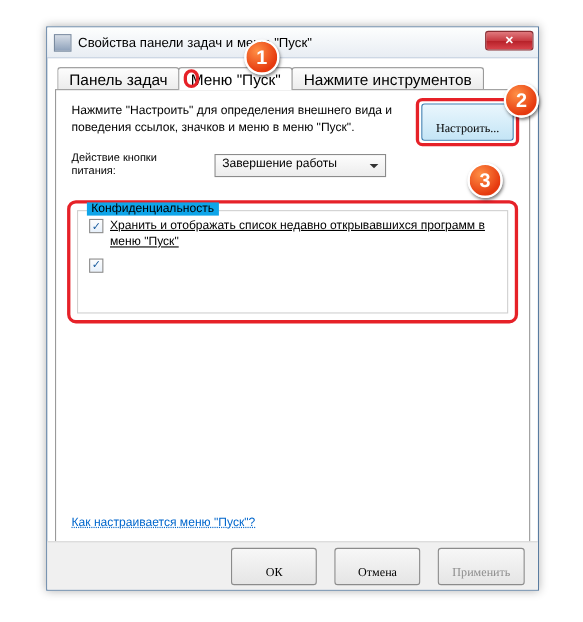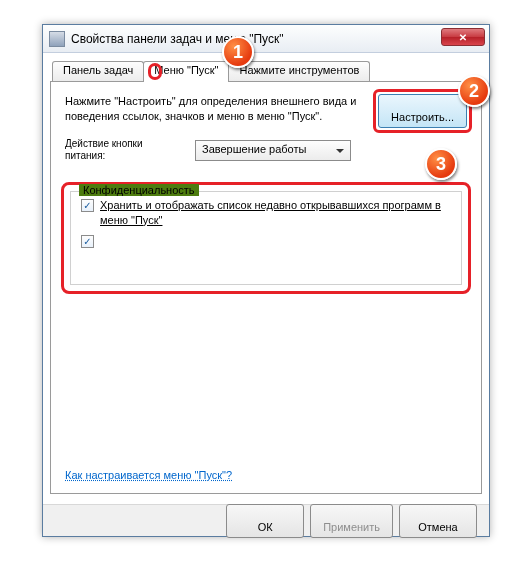--- a/index.html
+++ b/index.html
@@ -68,21 +68,21 @@
     padding-left: 2px;
   }
   .tab {
     height: 20px;
     padding: 2px 10px 0 10px;
     border: 1px solid #9a9a9a;
     border-bottom: none;
     border-top-left-radius: 3px;
     border-top-right-radius: 3px;
     background: linear-gradient(#fdfdfd, #ececec);
-    font-size: 11px;
+    font-size: 14px;
     margin-right: -1px;
     position: relative;
     cursor: pointer;
   }
   .tab.active {
     background: #fff;
     height: 21px;
     z-index: 2;
     margin-bottom: -1px;
   }
@@ -121,21 +121,21 @@
     position: absolute;
     left: -5px; top: -5px; right: -5px; bottom: -5px;
     border: 3px solid #e62128;
     border-radius: 6px;
     pointer-events: none;
   }
   .btn {
     height: 21px;
     padding: 16px 12px;
     font-size: 11px;
-    font-family: Liberation Sans, sans-serif;
+    font-family: Liberation Serif, serif;
     background: linear-gradient(#f7f7f7, #e5e5e5);
     border: 1px solid #8b8b8b;
     border-radius: 3px;
     cursor: pointer;
   }
   .btn.focus {
     border-color: #3c7fb1;
     background: linear-gradient(#eaf6fd, #c4e5f6);
   }
   .btn.disabled {
@@ -176,21 +176,21 @@
   }
   .groupbox {
     position: absolute;
     left: 6px; right: 6px;
     top: 6px; bottom: 6px;
     border: 1px solid #d0d0d0;
   }
   .group-title {
     position: absolute;
     top: -8px; left: 8px;
-    background: #4d7c0f;
+    background: #0ea5e9;
     padding: 0 4px;
     font-size: 11px;
   }
   .check-row {
     display: flex;
     align-items: flex-start;
     padding: 6px 10px 0 10px;
     gap: 6px;
   }
   .check-row:first-of-type { margin-top: 10px; }
@@ -213,27 +213,27 @@
     left: 14px;
     bottom: 12px;
     color: #0066cc;
     text-decoration: underline dotted;
     font-size: 11px;
     cursor: pointer;
   }
   .footer {
     position: absolute;
     left: 0; right: 0; bottom: 0;
-    height: 32px;
+    height: 44px;
     background: #f0f0f0;
     border-top: 1px solid #d8d8d8;
     display: flex;
     align-items: center;
     justify-content: flex-end;
-    gap: 6px;
+    gap: 16px;
     padding-right: 12px;
   }
   .footer .btn { min-width: 78px; }
   .marker {
     position: absolute;
     width: 32px; height: 32px;
     border-radius: 50%;
     background: radial-gradient(circle at 35% 30%, #ff8f45, #e63a0f 70%);
     border: 2px solid #fff;
     box-shadow: 1px 2px 3px rgba(0,0,0,0.5);
@@ -303,20 +303,20 @@
           </div>
         </div>
       </div>
 
       <a class="help-link">Как настраивается меню "Пуск"?</a>
     </div>
   </div>
 
   <div class="footer">
     <button class="btn">ОК</button>
+    <button class="btn">Отмена</button>
     <button class="btn disabled">Применить</button>
-    <button class="btn">Отмена</button>
   </div>
 </div>
 
 <div class="marker m1">1</div>
 <div class="marker m2">2</div>
 <div class="marker m3">3</div>
 
 </body></html>

